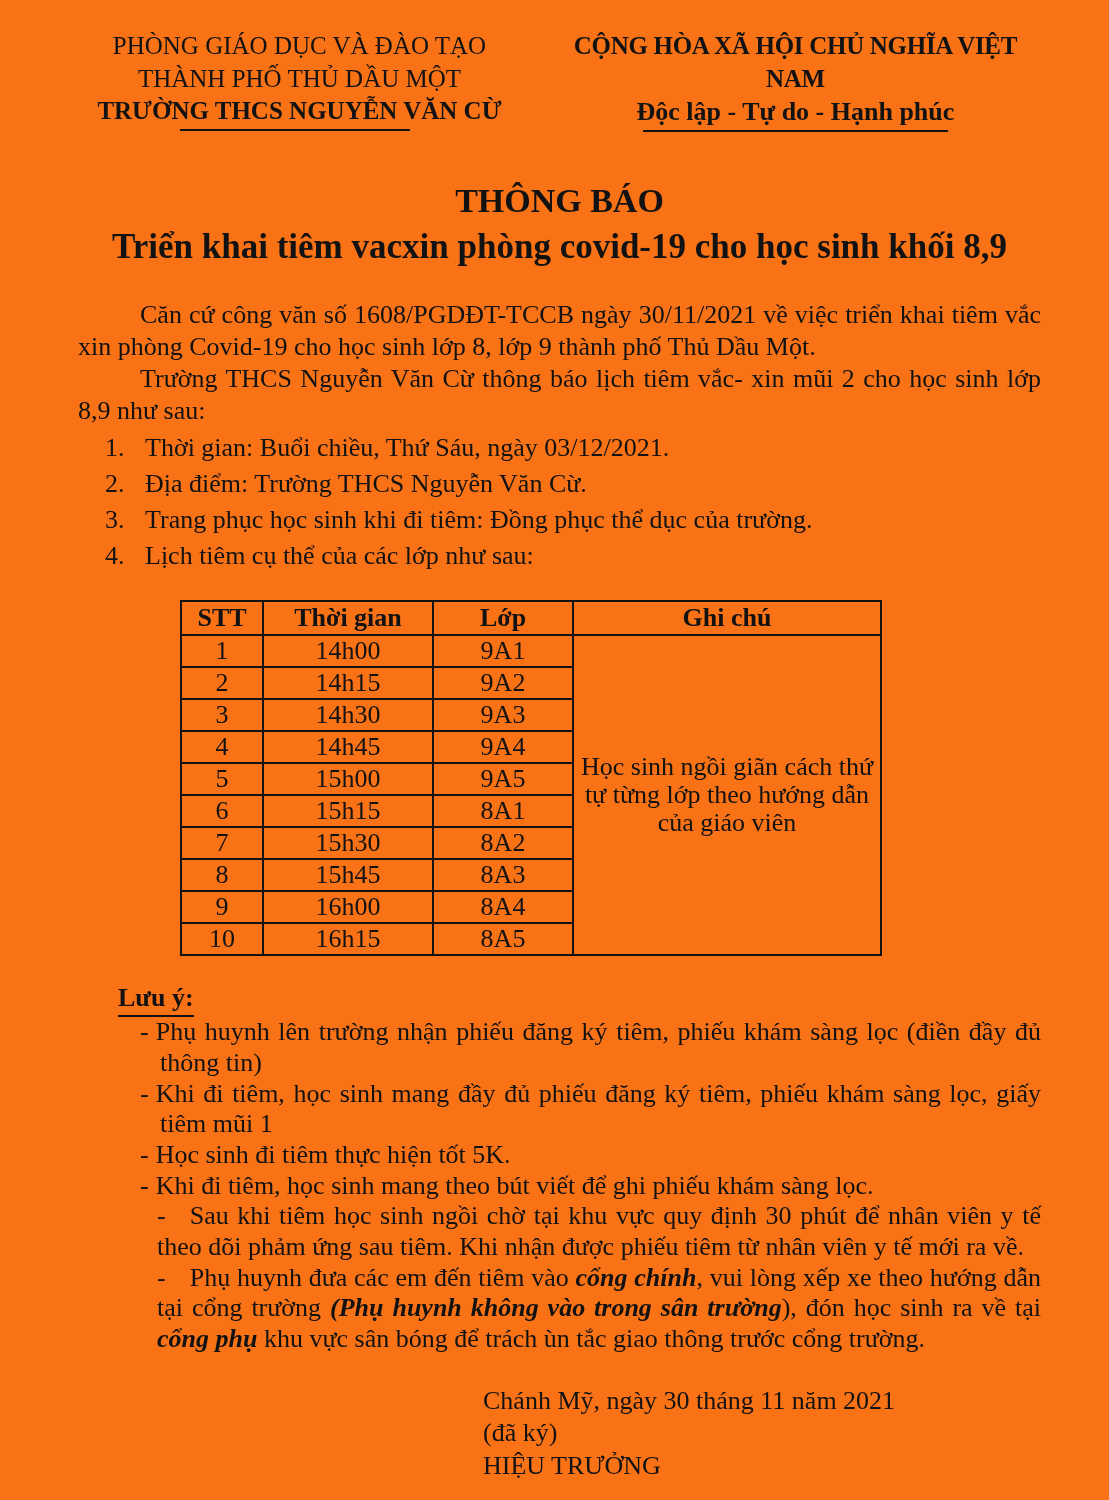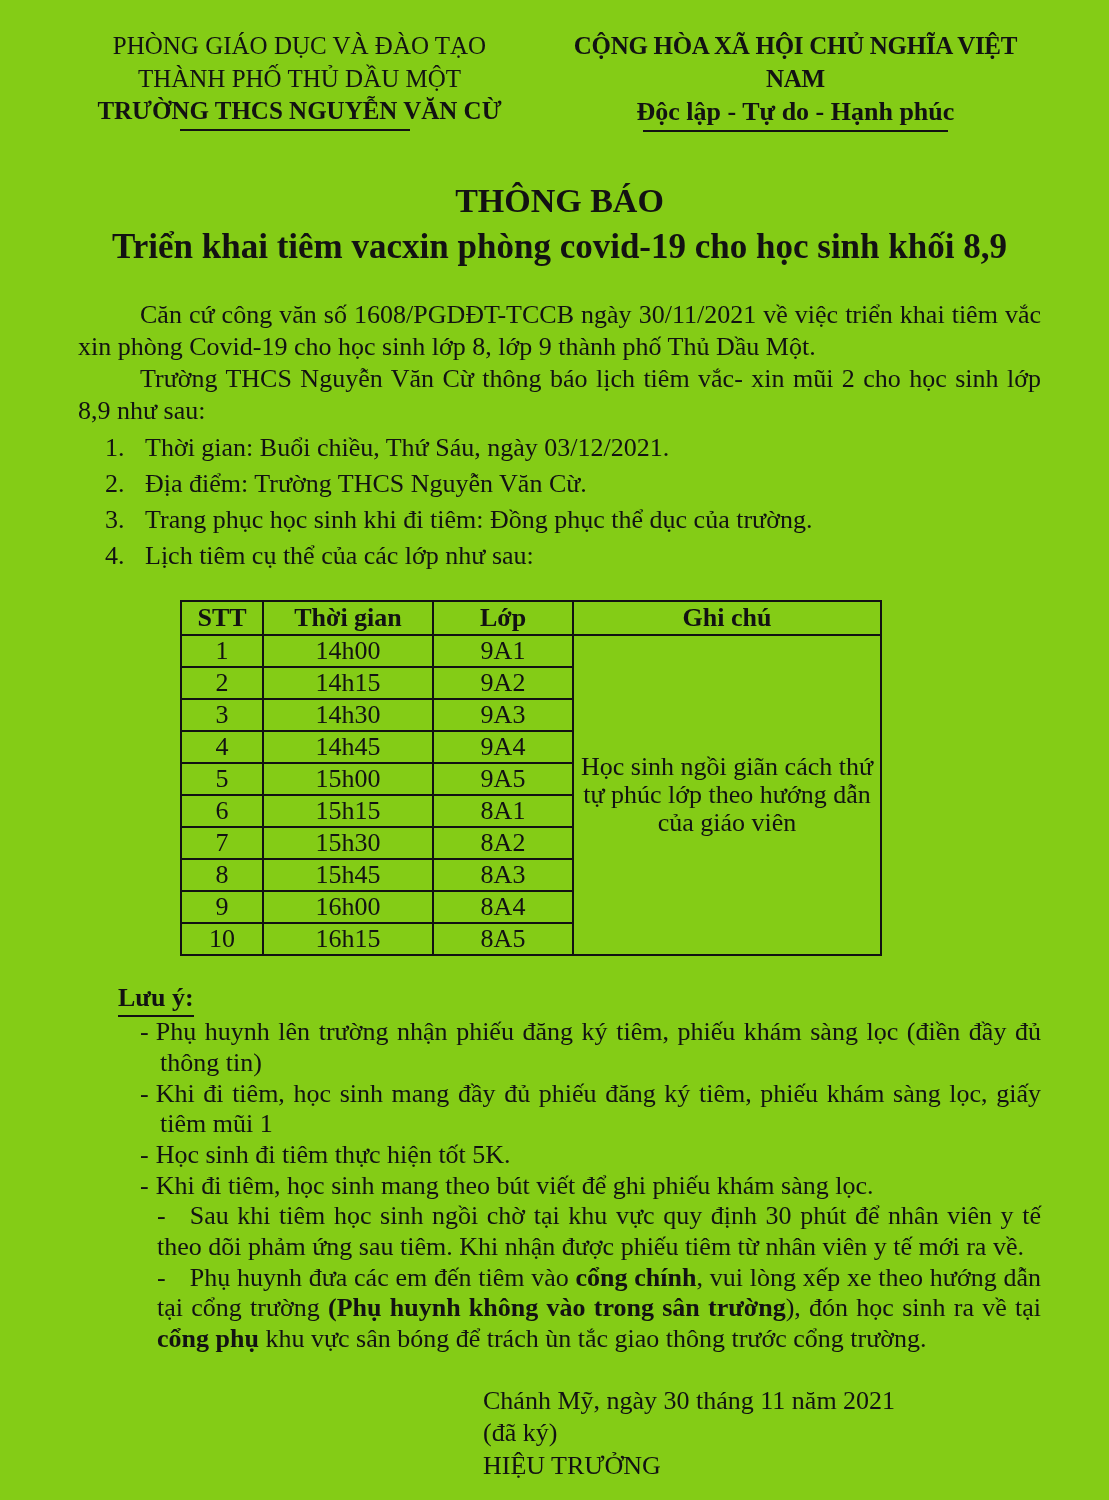--- a/index.html
+++ b/index.html
@@ -1,21 +1,21 @@
 <!DOCTYPE html>
 <html lang="vi"><head>
 <meta charset="utf-8">
 <style>
   html, body { margin: 0; padding: 0; background: #ffffff; }
   .page {
     position: relative;
     width: 1109px;
     height: 1500px;
     margin: 0 auto;
-    background: #84cc16;
+    background: #f97316;
     color: #121212;
     font-family: "Liberation Serif", "DejaVu Serif", serif;
     font-size: 26px;
     line-height: 1.2;
     box-sizing: border-box;
     padding: 30px 68px 20px 78px;
     overflow: hidden;
   }
 
   
@@ -73,21 +73,21 @@
     display: inline-block;
     border-bottom: 2px solid #121212;
     padding-bottom: 1px;
     line-height: 1.25;
   }
   .note-item { text-align: justify; line-height: 1.18; }
   .note-item.hang { padding-left: 82px; text-indent: -20px; }
   .note-item.hang .dash { margin-right: 7px; }
   .note-item.indent { padding-left: 79px; }
   .note-item.indent .dash { margin-right: 24px; }
-  .bi { font-weight: bold; }
+  .bi { font-weight: bold; font-style: italic; }
 
   
   .sig-block { width: 600px; margin: 30px 0 0 405px; line-height: 1.25; }
 </style>
 </head>
 <body>
 
 <div class="page">
 
   <div class="hdr">
@@ -151,21 +151,21 @@
         <th>Lớp</th>
         <th>Ghi chú</th>
       </tr>
     </thead>
     <tbody>
 
         <tr>
           <td>1</td>
           <td>14h00</td>
           <td>9A1</td>
-        <td rowspan="10" class="note-cell">Học sinh ngồi giãn cách thứ tự phúc lớp theo hướng dẫn của giáo viên</td>
+        <td rowspan="10" class="note-cell">Học sinh ngồi giãn cách thứ tự từng lớp theo hướng dẫn của giáo viên</td>
         </tr>
 
         <tr>
           <td>2</td>
           <td>14h15</td>
           <td>9A2</td>
         </tr>
 
         <tr>
           <td>3</td>

